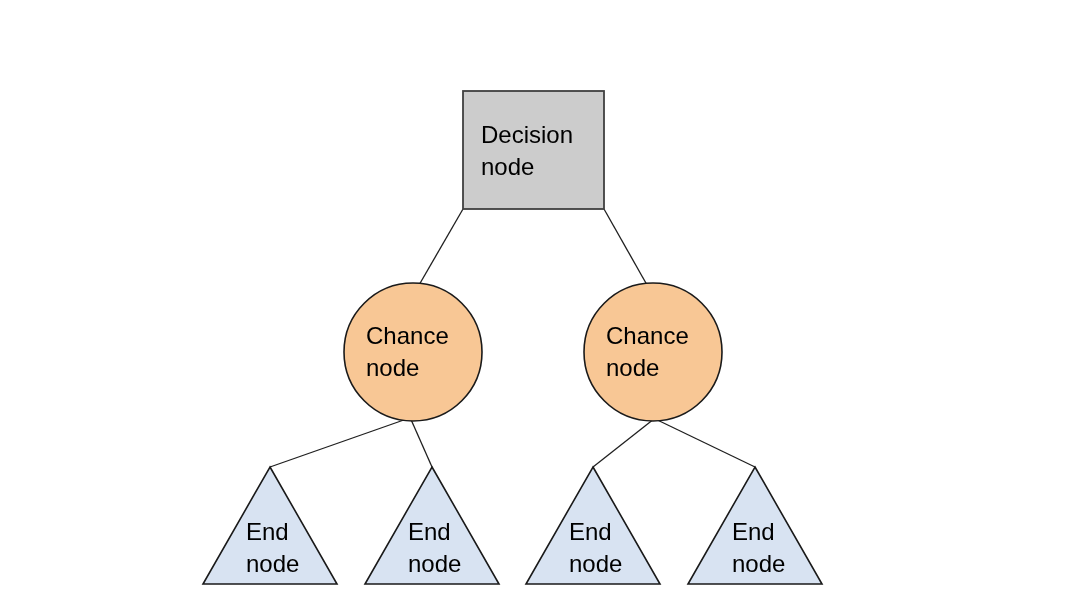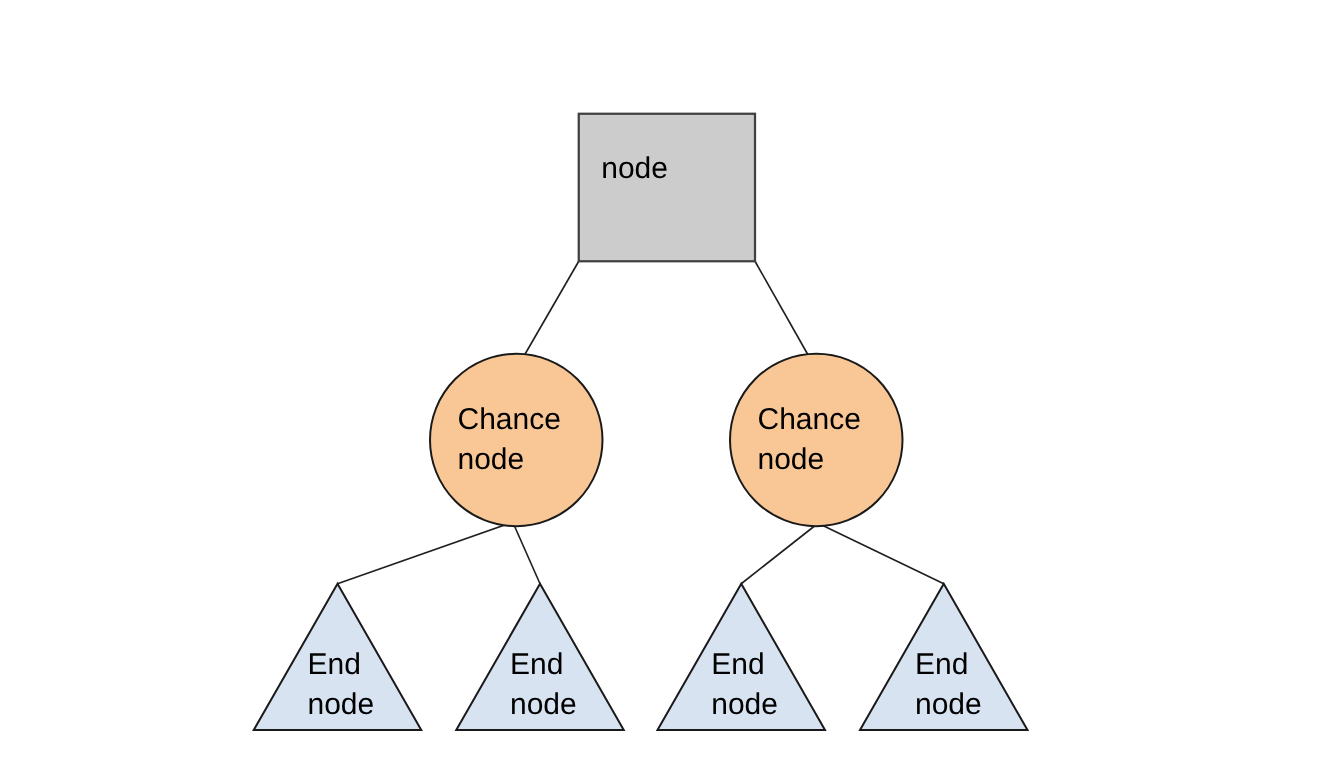--- a/index.html
+++ b/index.html
@@ -51,20 +51,21 @@
     <circle class="shape" cx="413" cy="352" r="69" fill="#f8c795"></circle>
     <circle class="shape" cx="653" cy="352" r="69" fill="#f8c795"></circle>
 
     <polygon class="shape" points="270,467 337,584 203,584" fill="#d8e3f2"></polygon>
     <polygon class="shape" points="432,467 499,584 365,584" fill="#d8e3f2"></polygon>
     <polygon class="shape" points="593,467 660,584 526,584" fill="#d8e3f2"></polygon>
     <polygon class="shape" points="755,467 822,584 688,584" fill="#d8e3f2"></polygon>
   </svg>
 
   <div class="node-label lbl-decision">
+    <span>Decision</span>
     <span>node</span>
   </div>
 
   <div class="node-label lbl-chance-left">
     <span>Chance</span>
     <span>node</span>
   </div>
 
   <div class="node-label lbl-chance-right">
     <span>Chance</span>

